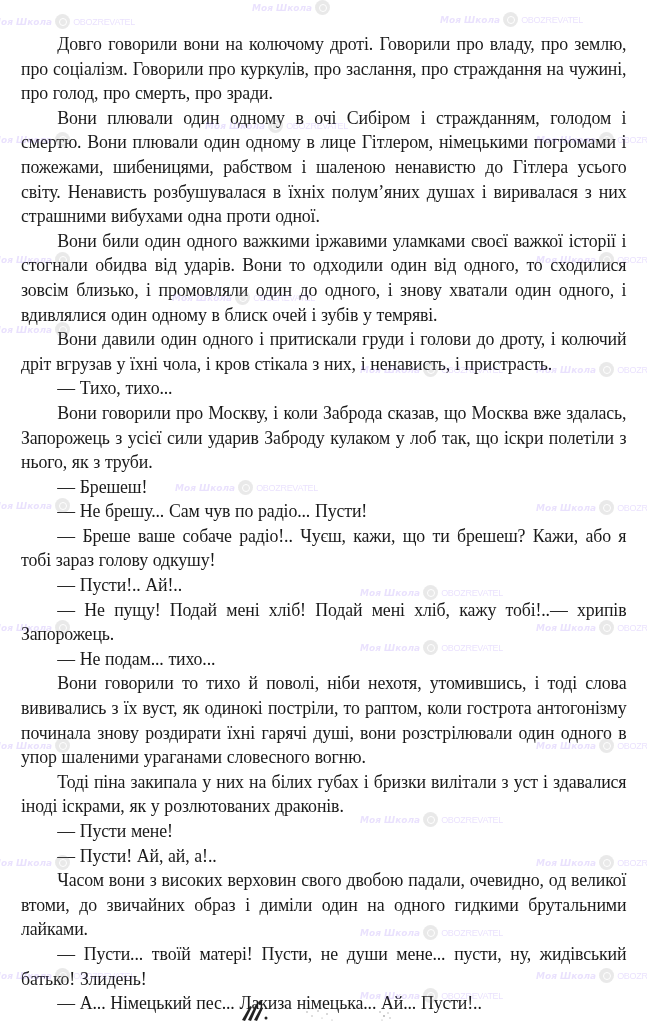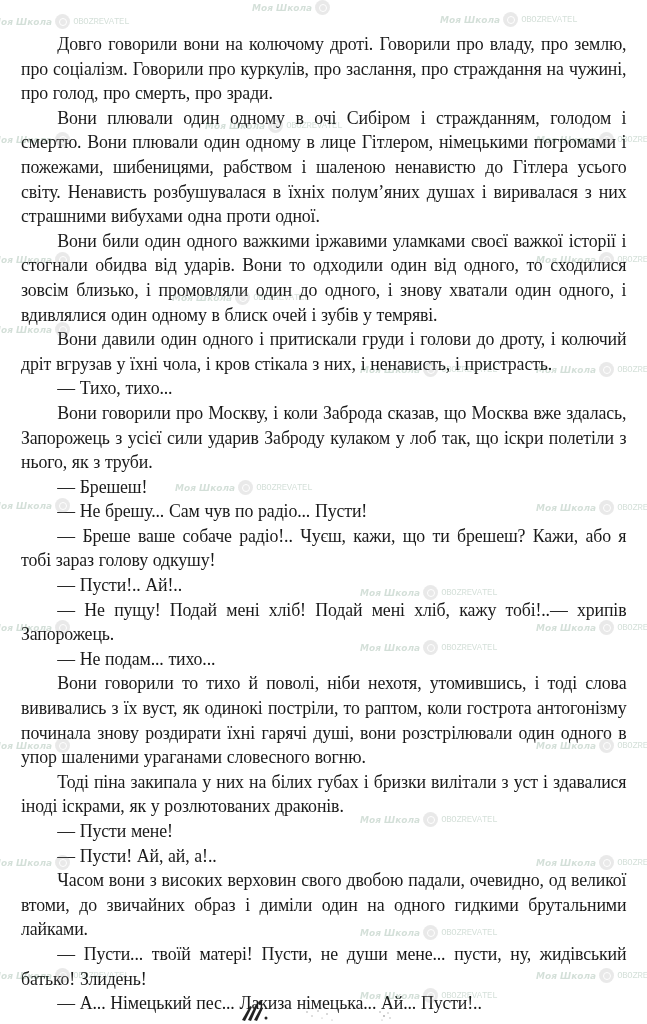--- a/index.html
+++ b/index.html
@@ -40,21 +40,21 @@
       position: absolute;
       inset: 0;
       pointer-events: none;
     }
     .wm {
       position: absolute;
       display: flex;
       align-items: center;
       gap: 3px;
       opacity: 0.18;
-      color: #14532d;
+      color: #8b5cf6;
       white-space: nowrap;
     }
     .wm .school {
       font-family: "DejaVu Sans", sans-serif;
       font-style: italic;
       font-weight: bold;
       font-size: 9px;
     }
     .wm .logo {
       width: 15px;
@@ -66,21 +66,21 @@
     }
     .wm .logo::after {
       content: "";
       position: absolute;
       left: 4px; top: 4px;
       width: 6px; height: 6px;
       border-radius: 50%;
       border: 1.5px solid #fff;
     }
     .wm .obo {
-      font-family: Liberation Mono, monospace;
+      font-family: Liberation Sans, sans-serif;
       font-size: 9px;
       letter-spacing: -0.3px;
     }
     .ornament {
       position: absolute;
       left: 232px;
       top: 994px;
       width: 180px;
       height: 30px;
     }

